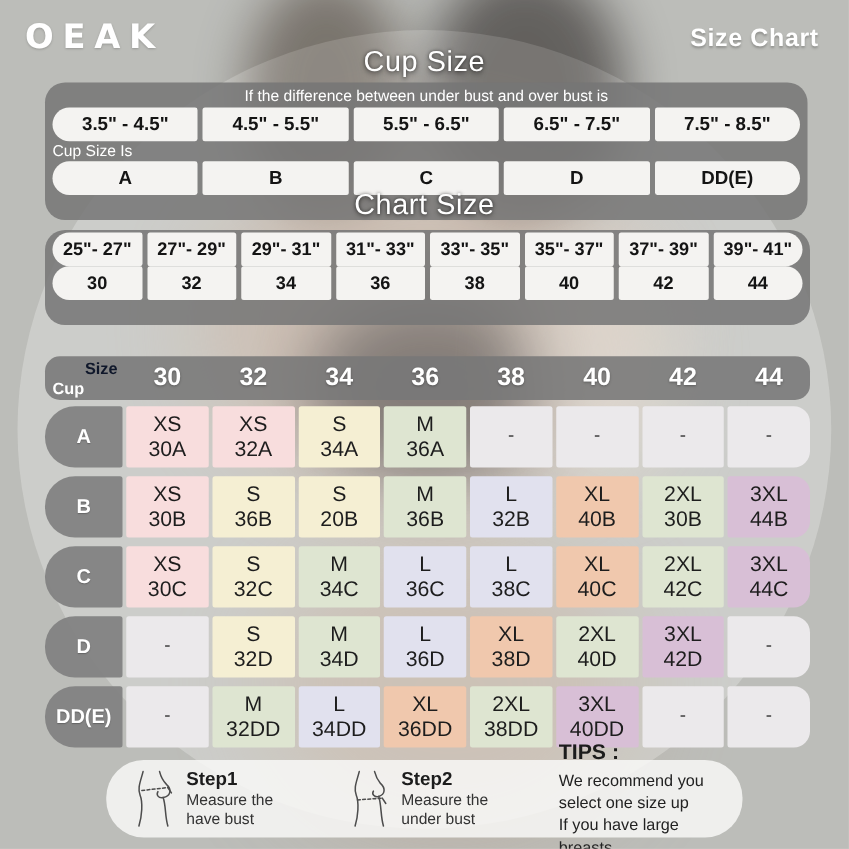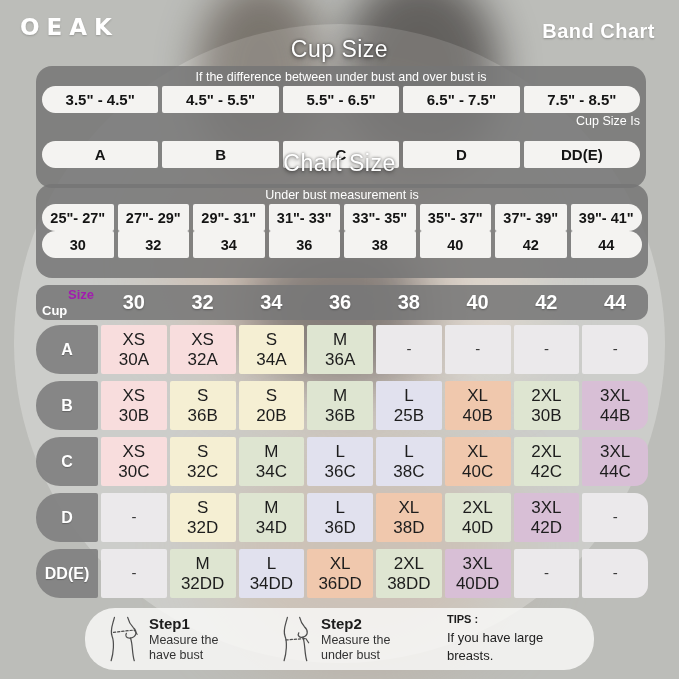--- a/index.html
+++ b/index.html
@@ -21,53 +21,53 @@
   .blob-hair-left {left:196px;top:-20px;width:130px;height:190px;background:#493d33;filter:blur(20px);opacity:.55;}
   .blob-hair-right{left:340px;top:-28px;width:160px;height:200px;background:#2b2624;filter:blur(20px);opacity:.6;}
   .blob-skin-upper{left:160px;top:120px;width:360px;height:280px;background:#c9a68f;filter:blur(38px);opacity:.45;}
   .blob-dark-top {left:248px;top:235px;width:190px;height:150px;background:#17171c;filter:blur(26px);opacity:.45;}
   .blob-tank     {left:420px;top:190px;width:120px;height:200px;background:#e9e3da;filter:blur(28px);opacity:.5;}
   .blob-skin-low {left:210px;top:430px;width:300px;height:240px;background:#c8a88f;filter:blur(42px);opacity:.4;}
 
   .layer{position:absolute;z-index:2;}
 
   
-  .brand{left:20px;top:14px;color:#fff;font-size:23px;font-weight:700;letter-spacing:7px;
+  .brand{left:20px;top:14px;color:#fff;font-size:27px;font-weight:700;letter-spacing:7px;
     font-family:"DejaVu Sans", sans-serif;text-shadow:0 1px 2px rgba(0,0,0,.2);text-align:right;}
   .page-title{right:24px;top:20px;color:#fff;font-size:20px;font-weight:600;letter-spacing:.5px;
     text-shadow:0 1px 2px rgba(0,0,0,.25);}
 
   .section-title{left:0;right:0;text-align:center;color:#fff;font-size:23px;font-weight:400;
     letter-spacing:.5px;text-shadow:0 0 3px rgba(0,0,0,.55),0 2px 4px rgba(0,0,0,.35);}
   .cup-title{top:36px;}
   .band-title{top:150px;}
 
   
   .section-table{
     background:rgba(118,118,118,0.86);
     border-radius:16px;padding:2px 6px 20px;box-sizing:border-box;
   }
   .cup-table{left:36px;right:33px;top:66px;}
   .band-table{left:36px;right:31px;top:184px;}
   .tbl-header{height:18px;line-height:18px;text-align:center;color:#fff;font-size:12.5px;font-weight:500;}
-  .tbl-subheader{height:28px;line-height:16px;text-align:right;color:#fff;font-size:12.5px;font-weight:500;}
+  .tbl-subheader{height:16px;line-height:16px;text-align:left;color:#fff;font-size:12.5px;font-weight:500;}
   .tbl-row{display:flex;gap:4px;height:27px;}
   .t-cell{flex:1;background:#f4f3f1;display:flex;align-items:center;justify-content:center;
     font-size:15px;font-weight:600;color:#141414;border-radius:2px;}
   .tbl-row .t-cell:first-child{border-radius:14px 2px 2px 14px;}
   .tbl-row .t-cell:last-child{border-radius:2px 14px 14px 2px;}
   .band-table .t-cell{font-size:14.5px;}
 
   
   .matrix-header{
     left:36px;right:31px;top:285px;height:35px;display:flex;gap:3px;align-items:stretch;
     background:rgba(120,120,120,0.88);border-radius:12px;
   }
   .mh-corner{width:62px;position:relative;flex:none;}
-  .mh-corner .corner-top{position:absolute;right:4px;top:2px;color:#a21caf;font-size:13px;font-weight:600;}
+  .mh-corner .corner-top{position:absolute;right:4px;top:2px;color:#0f172a;font-size:13px;font-weight:600;}
   .mh-corner .corner-bottom{position:absolute;left:6px;bottom:2px;color:#fff;font-size:13px;font-weight:600;}
   .mh-cell{flex:1;display:flex;align-items:center;justify-content:center;color:#fff;
     font-size:20px;font-weight:800;text-shadow:0 1px 2px rgba(0,0,0,.3);}
 
   .matrix-rows{left:36px;right:31px;top:325px;}
   .m-row{display:flex;gap:3px;height:49px;margin-bottom:7px;}
   .m-label{width:62px;flex:none;background:rgba(128,128,128,0.92);color:#fff;
     display:flex;align-items:center;justify-content:center;font-size:16px;font-weight:700;
     border-radius:24px 2px 2px 24px;text-shadow:0 1px 1px rgba(0,0,0,.25);}
   .m-cell{flex:1;display:flex;flex-direction:column;align-items:center;justify-content:center;
@@ -79,36 +79,36 @@
   .footer-bar{
     left:85px;right:85px;top:608px;height:62px;border-radius:30px;
     background:rgba(250,250,249,0.82);
     display:flex;align-items:center;padding:0 16px 0 20px;box-sizing:border-box;gap:10px;
   }
   .step-icon{flex:none;}
   .step-block{width:104px;flex:none;}
   .step-title{font-size:15px;font-weight:700;color:#1c1c1c;margin-bottom:1px;}
   .step-line{font-size:12.5px;color:#333;line-height:1.18;}
   .tips-block{flex:1;padding-left:12px;}
-  .tips-title{font-size:11px;font-weight:700;color:#1c1c1c;margin-bottom:4px;}
+  .tips-title{font-size:17px;font-weight:700;color:#1c1c1c;margin-bottom:4px;}
   .tips-line{font-size:13px;color:#222;line-height:1.35;}
 </style>
 </head>
 <body>
 
 <div class="blob blob-hair-left"></div>
 <div class="blob blob-hair-right"></div>
 <div class="blob blob-skin-upper"></div>
 <div class="blob blob-dark-top"></div>
 <div class="blob blob-tank"></div>
 <div class="blob blob-skin-low"></div>
 <div class="backdrop-ellipse"></div>
 
 <div class="layer brand">OEAK</div>
-<div class="layer page-title">Band Chart</div>
+<div class="layer page-title">Size Chart</div>
 
 <div class="layer section-title cup-title">Cup Size</div>
 <div class="layer section-table cup-table">
   <div class="tbl-header">If the difference between under bust and over bust is</div>
   <div class="tbl-row">
       <div class="t-cell">3.5" - 4.5"</div>
       <div class="t-cell">4.5" - 5.5"</div>
       <div class="t-cell">5.5" - 6.5"</div>
       <div class="t-cell">6.5" - 7.5"</div>
       <div class="t-cell">7.5" - 8.5"</div>
@@ -118,21 +118,20 @@
       <div class="t-cell">A</div>
       <div class="t-cell">B</div>
       <div class="t-cell">C</div>
       <div class="t-cell">D</div>
       <div class="t-cell">DD(E)</div>
     </div>
 </div>
 
 <div class="layer section-title band-title">Chart Size</div>
 <div class="layer section-table band-table">
-  <div class="tbl-header">Under bust measurement is</div>
   <div class="tbl-row">
       <div class="t-cell">25"- 27"</div>
       <div class="t-cell">27"- 29"</div>
       <div class="t-cell">29"- 31"</div>
       <div class="t-cell">31"- 33"</div>
       <div class="t-cell">33"- 35"</div>
       <div class="t-cell">35"- 37"</div>
       <div class="t-cell">37"- 39"</div>
       <div class="t-cell">39"- 41"</div>
     </div>
@@ -202,21 +201,21 @@
       <div class="m-cell" style="background: rgb(245, 239, 211);">
         <span>S</span>
         <span>20B</span>
       </div>
       <div class="m-cell" style="background: rgb(222, 229, 209);">
         <span>M</span>
         <span>36B</span>
       </div>
       <div class="m-cell" style="background: rgb(225, 225, 238);">
         <span>L</span>
-        <span>25B</span>
+        <span>32B</span>
       </div>
       <div class="m-cell" style="background: rgb(240, 200, 173);">
         <span>XL</span>
         <span>40B</span>
       </div>
       <div class="m-cell" style="background: rgb(222, 229, 209);">
         <span>2XL</span>
         <span>30B</span>
       </div>
       <div class="m-cell" style="background: rgb(216, 191, 214);">
@@ -346,15 +345,16 @@
     <path d="M9.5 26 L30.5 24.5" stroke-dasharray="2.4 2"></path>
     <path d="M30.5 24.5 L33.5 29"></path>
   </svg>
   <div class="step-block">
     <div class="step-title">Step2</div>
     <div class="step-line">Measure the</div>
     <div class="step-line">under bust</div>
   </div>
   <div class="tips-block">
     <div class="tips-title">TIPS :</div>
+    <div class="tips-line">We recommend you select one size up</div>
     <div class="tips-line">If you have large breasts.</div>
   </div>
 </div>
 
 </body></html>

